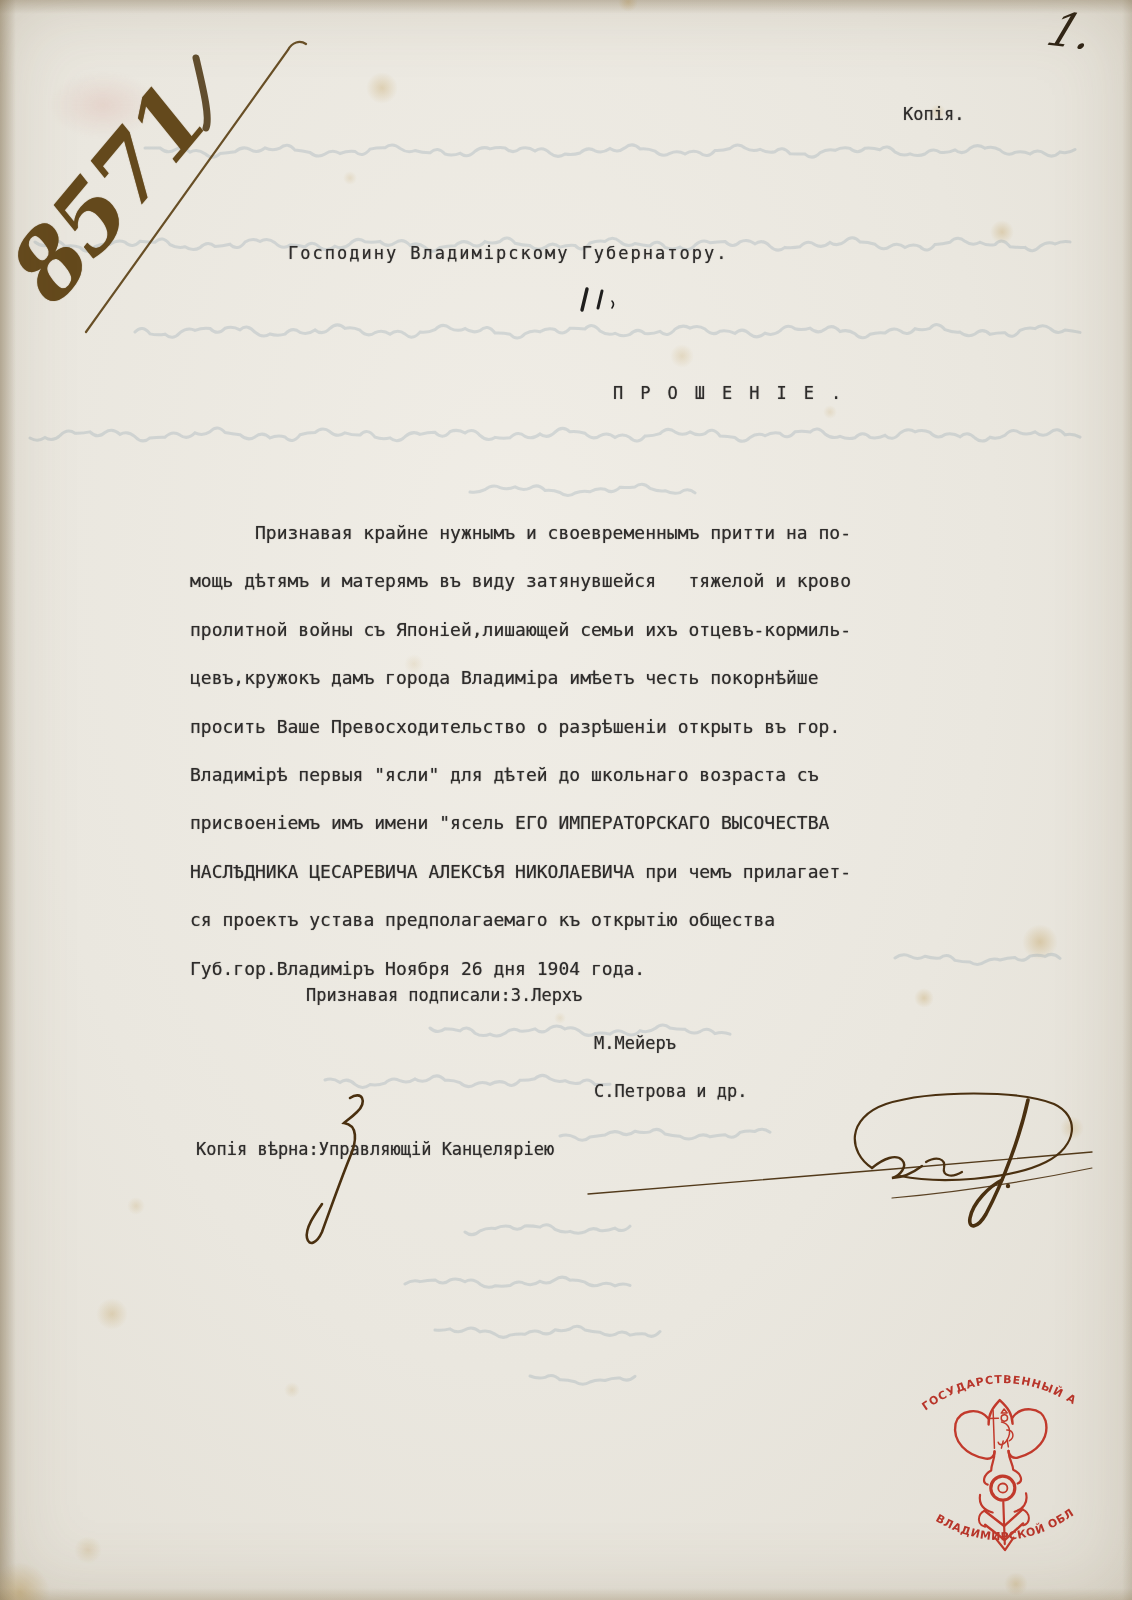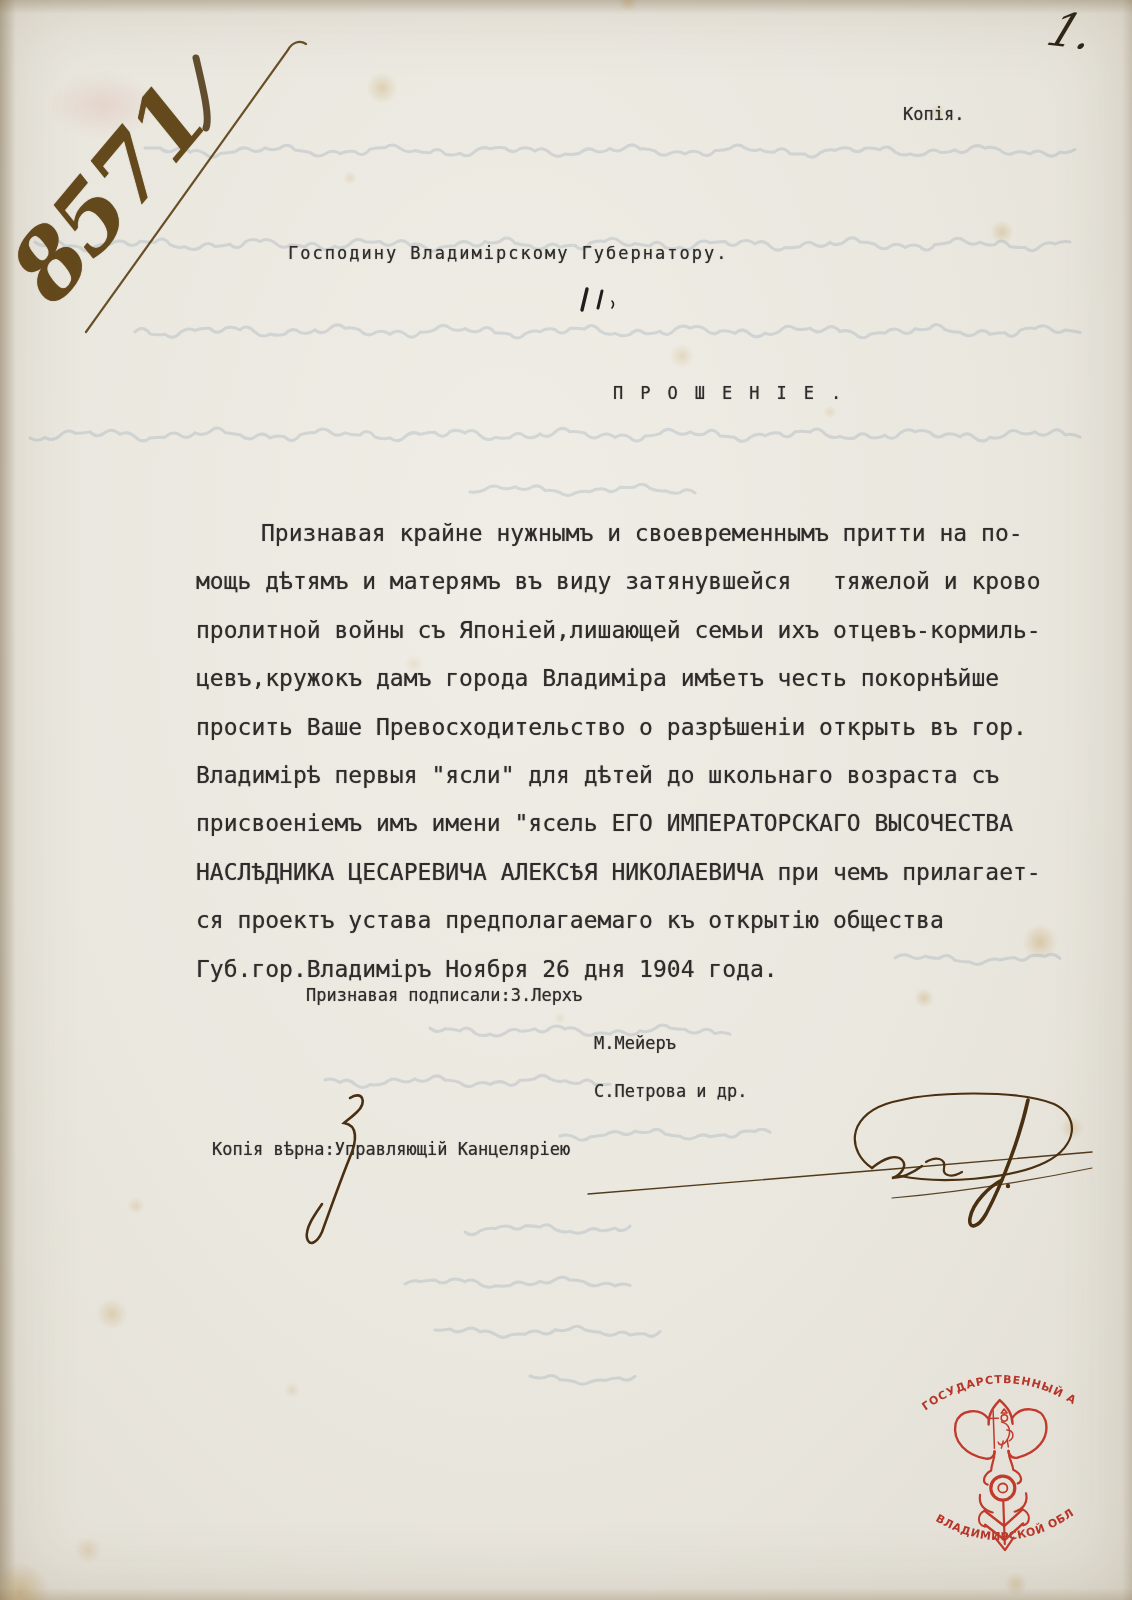--- a/index.html
+++ b/index.html
@@ -13,21 +13,21 @@
       linear-gradient(90deg, rgba(120,100,65,.42), rgba(120,100,65,0) 16px),
       linear-gradient(180deg, rgba(120,100,65,.30), rgba(120,100,65,0) 14px),
       linear-gradient(270deg, rgba(120,100,65,.18), rgba(120,100,65,0) 10px),
       linear-gradient(0deg, rgba(130,105,60,.22), rgba(130,105,60,0) 12px);
   }
   .vignette{position:absolute;inset:0;pointer-events:none;box-shadow:inset 0 0 80px rgba(110,90,55,.20);}
   .tw{position:absolute;color:#2e2c2b;text-shadow:0 0 1px rgba(48,46,44,.65);white-space:pre;}
   .sz{font-size:17px;}
   .p-line{height:48.4px;line-height:48.4px;white-space:pre;}
   .p-line.indent{padding-left:65px;}
-  .body-block{position:absolute;left:190px;top:509px;width:895px;font-size:23px;margin-left:6px;}
+  .body-block{position:absolute;left:190px;top:509px;width:895px;font-size:18px;}
   .spread1{letter-spacing:13px;}
   .spread2{letter-spacing:2px;}
   .spread3{letter-spacing:17px;}
   .handnum{
     position:absolute;left:-4px;top:128px;width:270px;
     font-family:"DejaVu Serif",serif;font-style:italic;font-weight:bold;
     font-size:92px;color:#64491c;letter-spacing:-3px;
     transform:rotate(-50deg);transform-origin:130px 70px;
     text-shadow:0 0 1px rgba(90,62,18,.6);
   }
@@ -97,21 +97,21 @@
   <div class="tw sz spread3" style="left:566px;top:383px;margin-left:47px;">ПРОШЕНІЕ.</div>
 
   <div class="tw body-block"><div class="p-line indent">Признавая крайне нужнымъ и своевременнымъ притти на по-</div><div class="p-line">мощь дѣтямъ и матерямъ въ виду затянувшейся   тяжелой и крово</div><div class="p-line">пролитной войны съ Японіей,лишающей семьи ихъ отцевъ-кормиль-</div><div class="p-line">цевъ,кружокъ дамъ города Владиміра имѣетъ честь покорнѣйше</div><div class="p-line">просить Ваше Превосходительство о разрѣшеніи открыть въ гор.</div><div class="p-line">Владимірѣ первыя "ясли" для дѣтей до школьнаго возраста съ</div><div class="p-line">присвоеніемъ имъ имени "ясель ЕГО ИМПЕРАТОРСКАГО ВЫСОЧЕСТВА</div><div class="p-line">НАСЛѢДНИКА ЦЕСАРЕВИЧА АЛЕКСѢЯ НИКОЛАЕВИЧА при чемъ прилагает-</div><div class="p-line">ся проектъ устава предполагаемаго къ открытію общества</div><div class="p-line">Губ.гор.Владиміръ Ноября 26 дня 1904 года.</div></div>
 
   <div class="tw sz" style="left:306px;top:985px;">Признавая подписали:З.Лерхъ</div>
 
   <div class="tw sz" style="left:594px;top:1033px;">М.Мейеръ</div>
 
   <div class="tw sz" style="left:594px;top:1081px;">С.Петрова и др.</div>
 
-  <div class="tw sz" style="left:196px;top:1139px;margin-left:16px;">Копія вѣрна:Управляющій Канцеляріею</div>
+  <div class="tw sz" style="left:196px;top:1139px;">Копія вѣрна:Управляющій Канцеляріею</div>
 
   <div class="handnum">8571</div>
 
   <div class="pagenum">1.</div>
 
   <svg class="layer" id="penink">
 
     <g>
       <path d="M306,44 C300,40 292,42 288,50 C240,118 162,226 86,332" stroke="#5a3e12" stroke-width="2.2" opacity=".9"></path>
       <path d="M196,58 C204,92 210,118 206,128" stroke="#4a320e" stroke-width="7" opacity=".85"></path>

